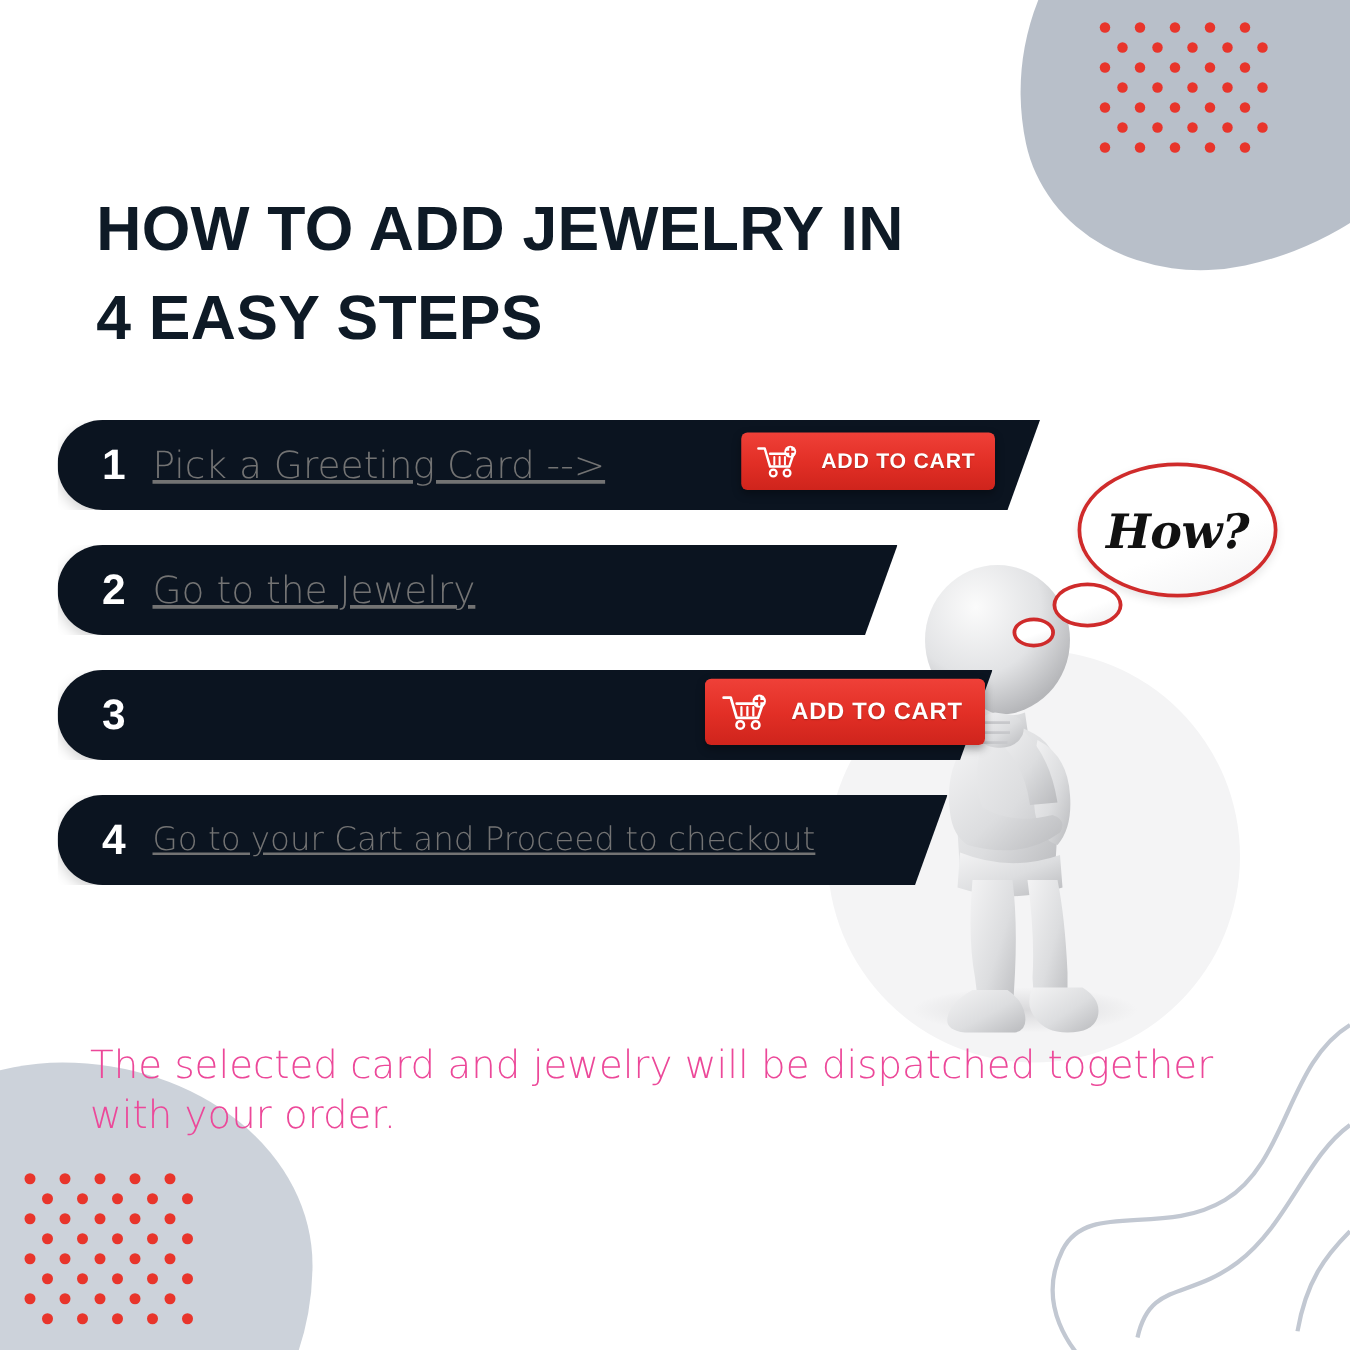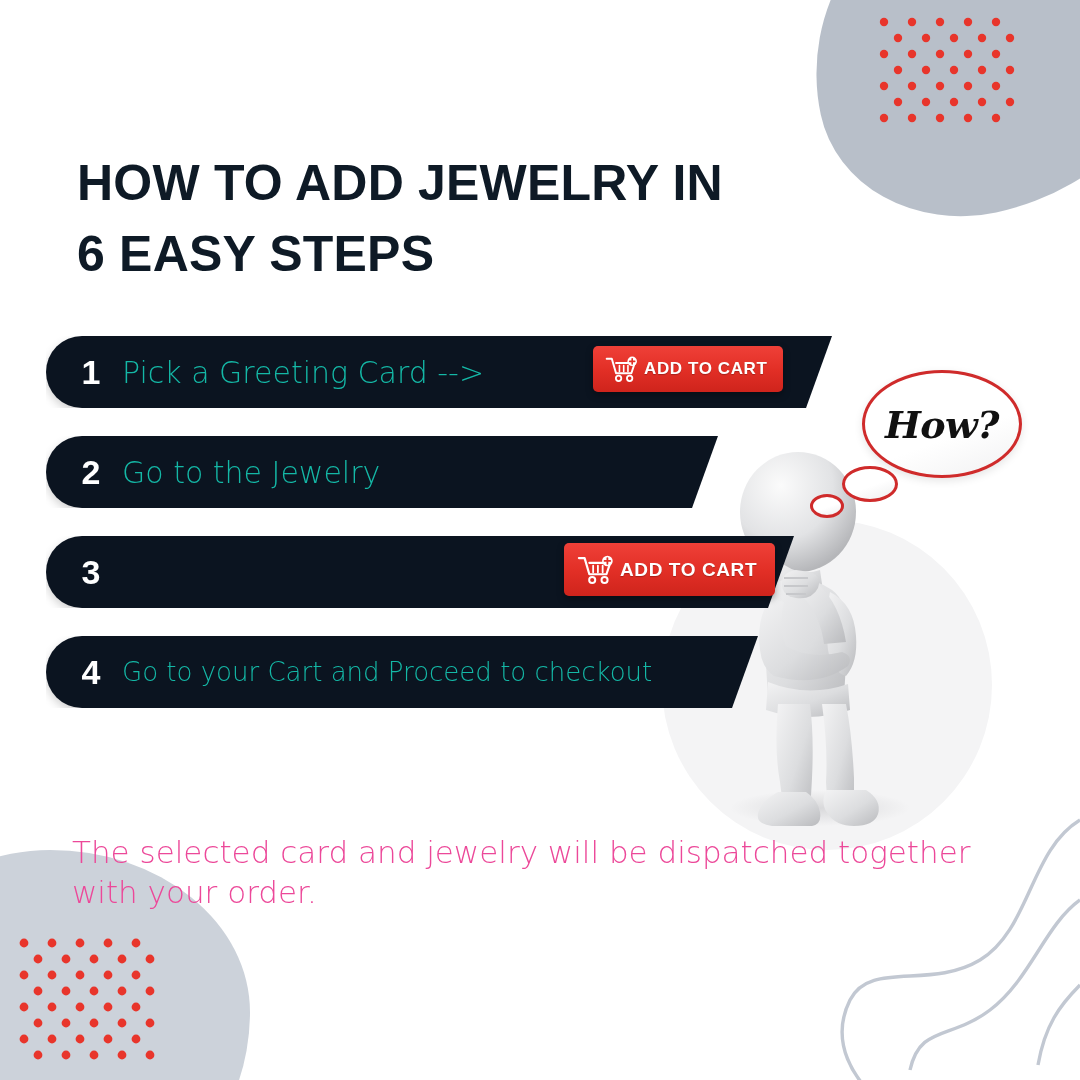--- a/index.html
+++ b/index.html
@@ -63,35 +63,36 @@
     box-shadow:0 4px 10px rgba(0,0,0,.18);
   }
   .bar.slant-r { clip-path:polygon(0 0, 100% 0, calc(100% - 26px) 100%, 0 100%); }
 
   .step-num {
     color:#ffffff; font-size:34px; font-weight:bold;
     margin-left:28px; width:34px; text-align:center;
     font-family:"Liberation Sans", sans-serif;
   }
   .step-text {
-    color:#14b8a6; font-size:30px; font-weight:300;
+    color:#737373; font-size:30px; font-weight:300;
     margin-left:14px; white-space:nowrap;
     font-family:"DejaVu Sans", sans-serif;
+    text-decoration:underline;
   }
   .step-text.sm { font-size:26px; }
 
   
   #step1 .bar { width:786px; }
   #step2 .bar { width:672px; }
   #step3 .bar { width:748px; }
   #step4 .bar { width:712px; }
 
   
   .atc {
-    position:absolute; display:flex; align-items:center; gap:5px;
+    position:absolute; display:flex; align-items:center; gap:18px;
     background:linear-gradient(180deg,#ef4038 0%,#e22f26 52%,#cf241c 100%);
     border-radius:5px; padding:9px 16px 9px 12px;
     box-shadow:0 3px 7px rgba(0,0,0,.35);
   }
   .atc-label {
     color:#ffffff; font-weight:bold; letter-spacing:.6px;
     font-size:17px; white-space:nowrap;
     text-shadow:0 1px 1px rgba(0,0,0,.25);
   }
   #atc1 { left:547px; top:10px; }
@@ -270,21 +271,21 @@
 
   <path d="M78 252 q-4 46 2 78 l4 32 q14 6 26 0 l2 -36 q2 -42 -2 -74 z" fill="url(#gFig)"></path>
   <path d="M122 252 q6 44 4 78 l2 32 q14 6 26 0 l0 -36 q-2 -44 -8 -74 z" fill="url(#gFig)"></path>
 
   <path d="M78 340 q-18 10 -20 22 q-2 10 14 12 h40 q10 -2 8 -14 q-2 -12 -14 -20 z" fill="url(#gFig)"></path>
   <path d="M126 338 q-6 14 2 24 q8 12 26 12 q20 0 24 -12 q4 -14 -12 -24 z" fill="url(#gFig)"></path>
 </svg>
 
 <div class="title-wrap">
   <div class="title-line">HOW TO ADD JEWELRY IN</div>
-  <div class="title-line">6 EASY STEPS</div>
+  <div class="title-line">4 EASY STEPS</div>
 </div>
 
 <div class="steps">
 
   <div class="step" id="step1">
     <div class="bar slant-r">
       <span class="step-num">1</span>
       <span class="step-text">Pick a Greeting Card --&gt;</span>
     </div>
     <div class="atc" id="atc1">

